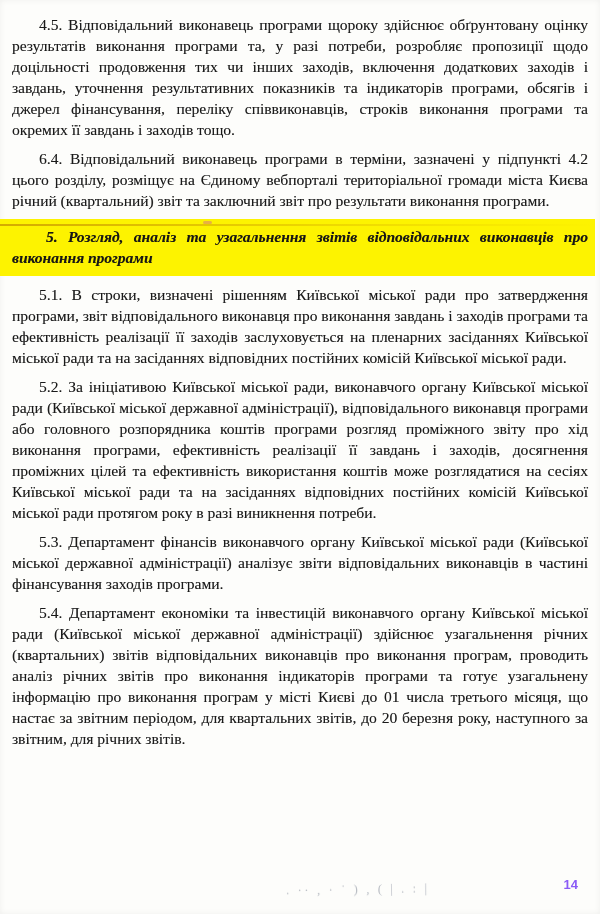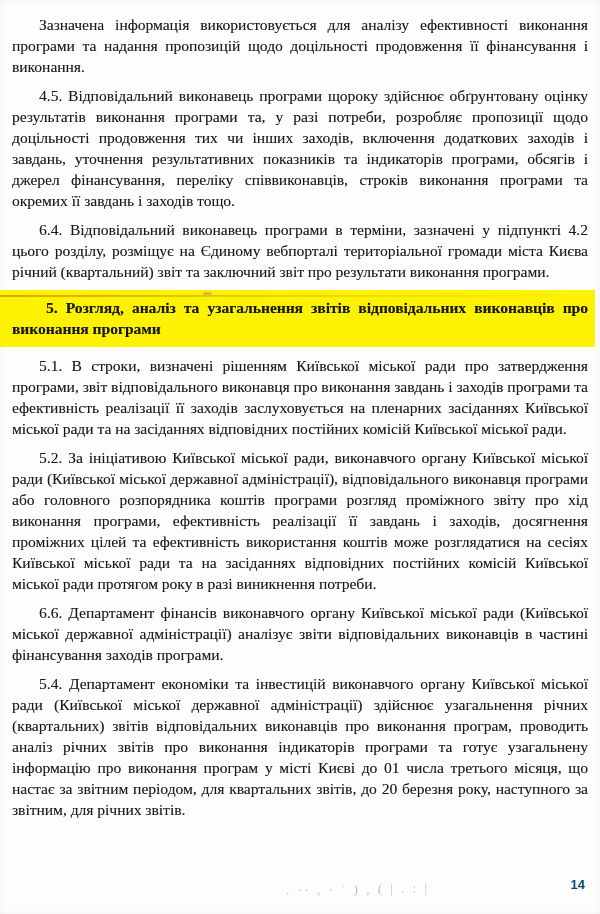--- a/index.html
+++ b/index.html
@@ -47,65 +47,65 @@
     background: rgba(214,122,122,0.55);
     pointer-events: none;
   }
   .heading {
     margin: 0;
     font-weight: 700;
     text-indent: 34px;
     text-align: justify;
     color: #161616;
     text-shadow: 0.2px 0.2px 0.3px rgba(0,0,0,0.4);
+    font-style: italic;
   }
   .page-number {
     position: absolute;
-    top: 877px; right: 15px;
+    top: 877px; right: 22px;
     font-family: "Liberation Sans", sans-serif;
     font-weight: 700;
     font-size: 13px;
-    color: #0c4a6e;
+    color: #8b5cf6;
   }
   .scribble {
     position: absolute;
     top: 881px; left: 286px;
     width: 190px;
     color: rgba(74, 84, 104, 0.38);
     font-size: 13px;
     letter-spacing: 2.5px;
     filter: blur(0.4px);
     transform: rotate(-0.8deg);
     white-space: nowrap;
     pointer-events: none;
   }
 </style>
 </head>
 <body>
 
 <div class="page">
   <div class="content">
 
-    <p class="para">Зазначена інформація використовується для аналізу ефективності виконання програми та надання пропозицій щодо доцільності продовження її фінансування і виконання.</p>
 
     <p class="para">4.5. Відповідальний виконавець програми щороку здійснює обґрунтовану оцінку результатів виконання програми та, у разі потреби, розробляє пропозиції щодо доцільності продовження тих чи інших заходів, включення додаткових заходів і завдань, уточнення результативних показників та індикаторів програми, обсягів і джерел фінансування, переліку співвиконавців, строків виконання програми та окремих її завдань і заходів тощо.</p>
 
     <p class="para">6.4. Відповідальний виконавець програми в терміни, зазначені у підпункті 4.2 цього розділу, розміщує на Єдиному вебпорталі територіальної громади міста Києва річний (квартальний) звіт та заключний звіт про результати виконання програми.</p>
 
     <div class="highlight-block">
       <span class="highlight-streak"></span>
       <span class="scan-speck"></span>
       <p class="heading">5. Розгляд, аналіз та узагальнення звітів відповідальних виконавців про виконання програми</p>
     </div>
 
     <p class="para">5.1. В строки, визначені рішенням Київської міської ради про затвердження програми, звіт відповідального виконавця про виконання завдань і заходів програми та ефективність реалізації її заходів заслуховується на пленарних засіданнях Київської міської ради та на засіданнях відповідних постійних комісій Київської міської ради.</p>
 
     <p class="para">5.2. За ініціативою Київської міської ради, виконавчого органу Київської міської ради (Київської міської державної адміністрації), відповідального виконавця програми або головного розпорядника коштів програми розгляд проміжного звіту про хід виконання програми, ефективність реалізації її завдань і заходів, досягнення проміжних цілей та ефективність використання коштів може розглядатися на сесіях Київської міської ради та на засіданнях відповідних постійних комісій Київської міської ради протягом року в разі виникнення потреби.</p>
 
-    <p class="para">6.6. Департамент фінансів виконавчого органу Київської міської ради (Київської міської державної адміністрації) аналізує звіти відповідальних виконавців в частині фінансування заходів програми.</p>
+    <p class="para">5.3. Департамент фінансів виконавчого органу Київської міської ради (Київської міської державної адміністрації) аналізує звіти відповідальних виконавців в частині фінансування заходів програми.</p>
 
     <p class="para">5.4. Департамент економіки та інвестицій виконавчого органу Київської міської ради (Київської міської державної адміністрації) здійснює узагальнення річних (квартальних) звітів відповідальних виконавців про виконання програм, проводить аналіз річних звітів про виконання індикаторів програми та готує узагальнену інформацію про виконання програм у місті Києві до 01 числа третього місяця, що настає за звітним періодом, для квартальних звітів, до 20 березня року, наступного за звітним, для річних звітів.</p>
 
   </div>
 
   <span class="scribble">. ·· , · ˙ ) , ( | . : |</span>
 
   <span class="page-number">14</span>
 </div>
 

